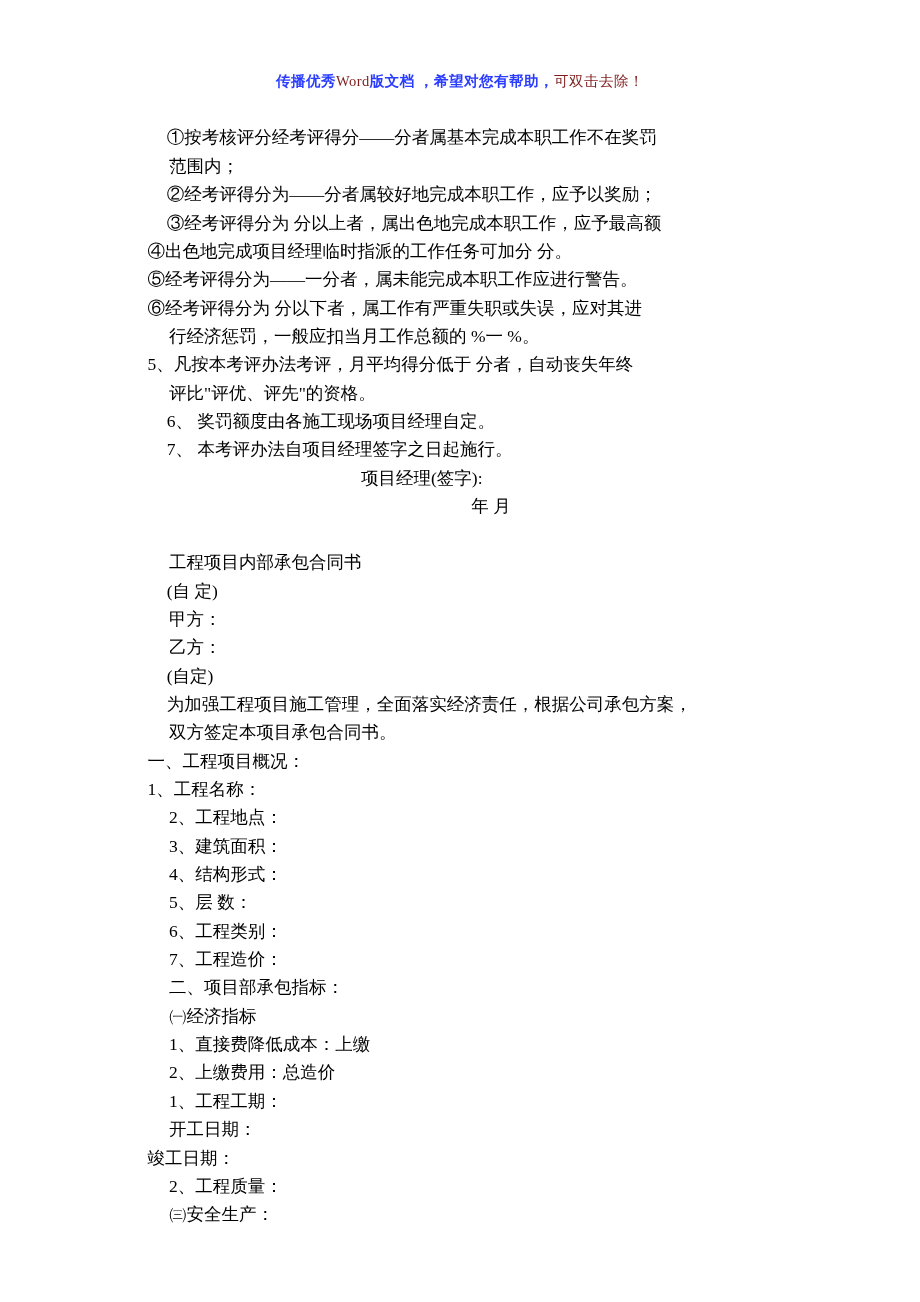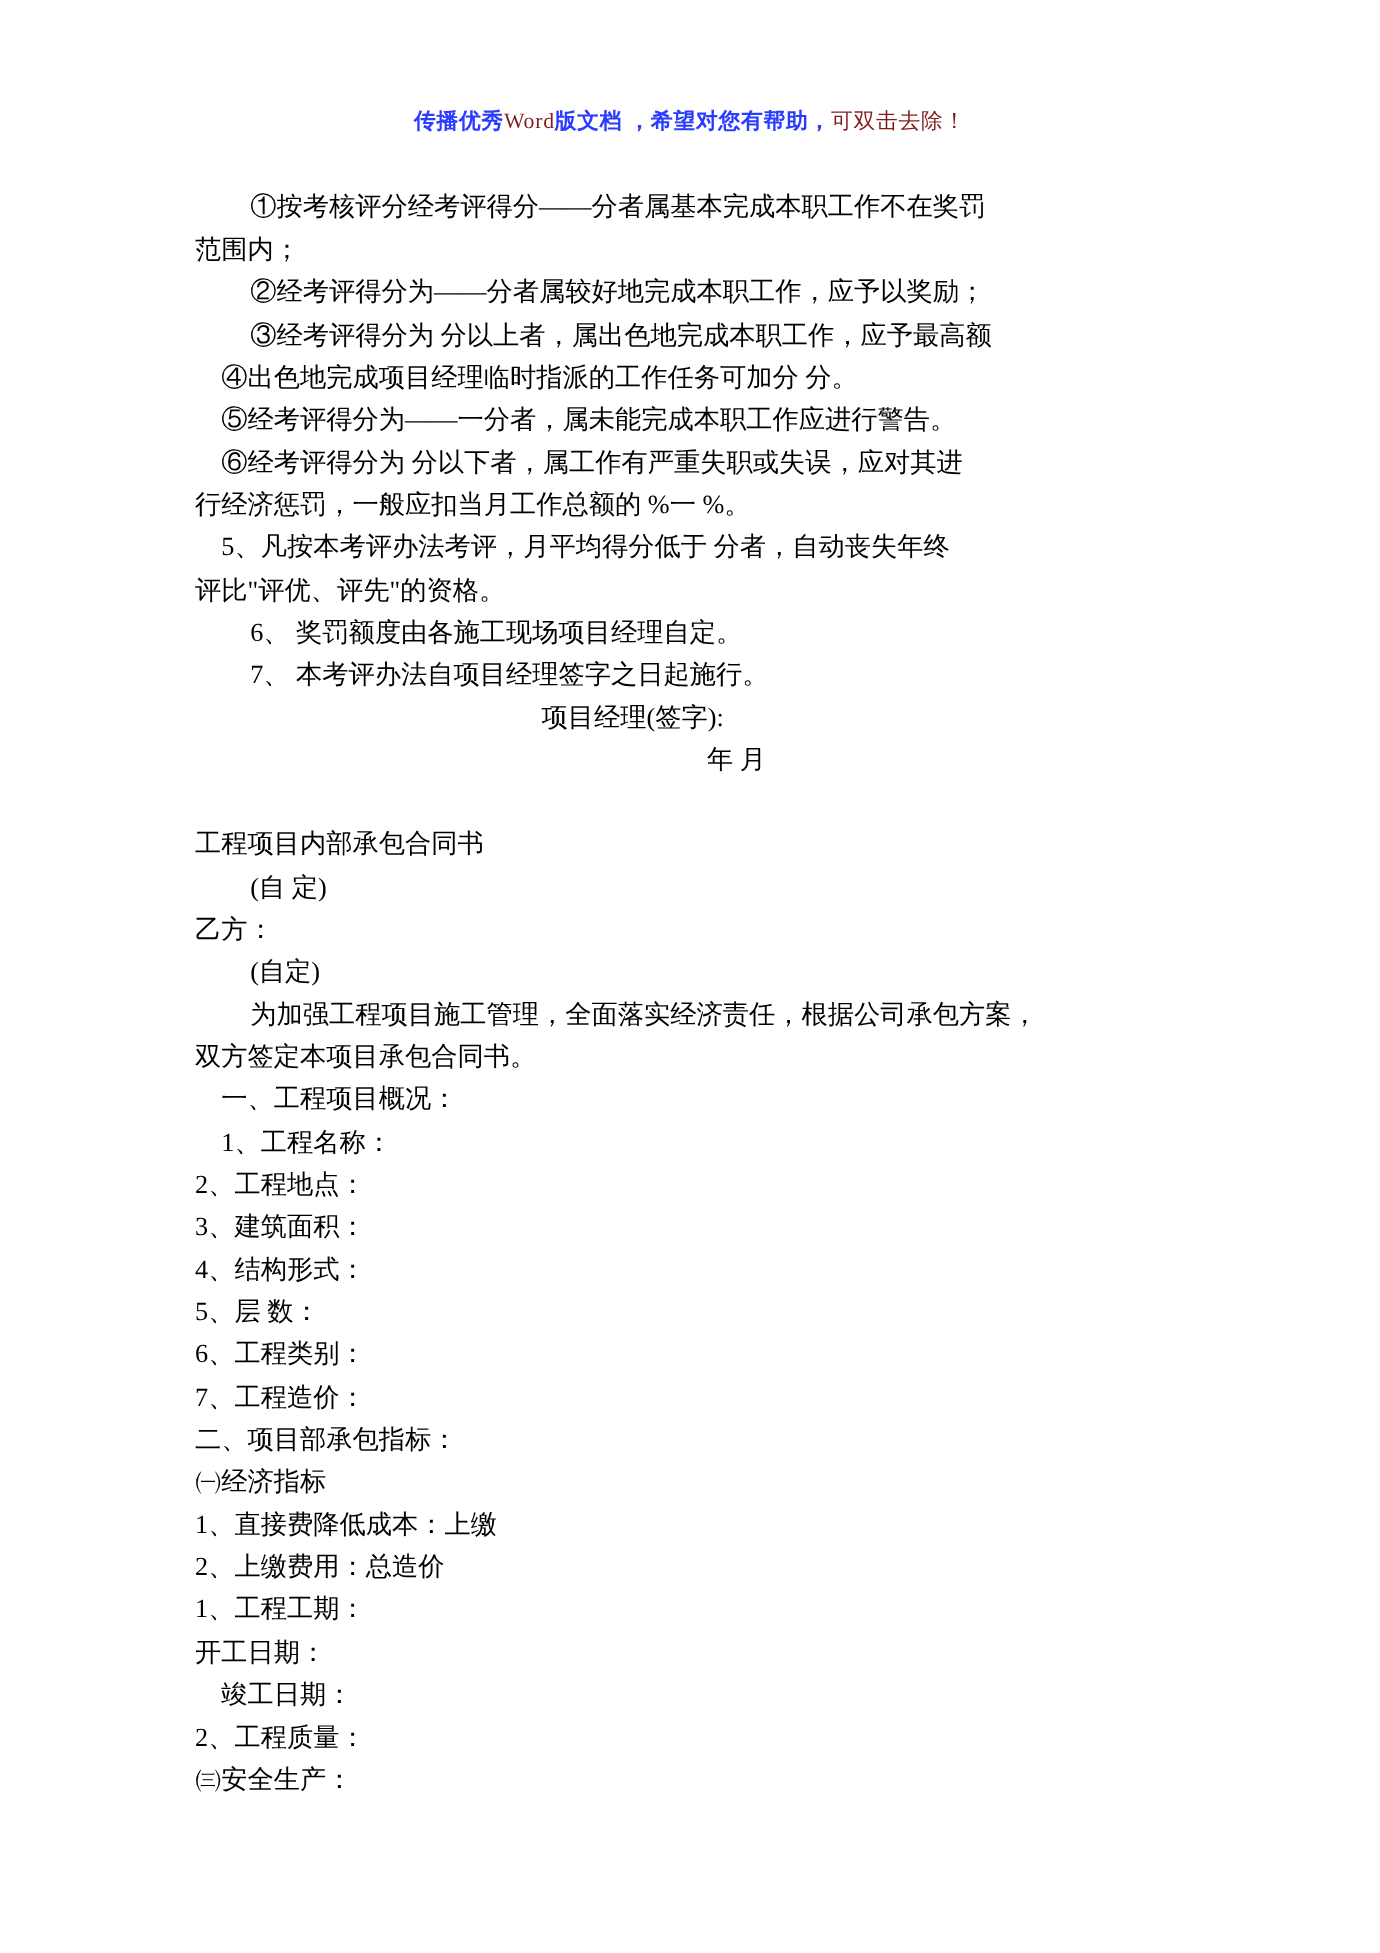--- a/index.html
+++ b/index.html
@@ -24,21 +24,21 @@
     color: #3b4cff;
     margin-bottom: 30px;
     letter-spacing: 0.5px;
   }
   .header-note .red { color: #7f1d1d; }
   .header-note .blue { color: #2a3cff; font-weight: bold; }
   .para {
     margin: 0;
   }
   .indent1 { text-indent: 2.1em; }
-  .indent0 { text-indent: 0; }
+  .indent0 { text-indent: 0; margin-left: 39px; }
   .indent-xs { text-indent: 1em; }
   .center-ish {
     text-align: left;
     padding-left: 13.2em;
   }
   .date-line {
     text-align: left;
     padding-left: 19.5em;
   }
 </style>
@@ -63,20 +63,21 @@
   <p class="para indent0">评比"评优、评先"的资格。</p>
   <p class="para indent1">6、   奖罚额度由各施工现场项目经理自定。</p>
   <p class="para indent1">7、   本考评办法自项目经理签字之日起施行。</p>
   <p class="para center-ish">项目经理(签字):</p>
   <p class="para date-line">年       月</p>
 
   <p class="para" style="height:1.6em"></p>
 
   <p class="para indent0">工程项目内部承包合同书</p>
   <p class="para indent1">(自    定)</p>
+  <p class="para indent0">甲方：</p>
   <p class="para indent0">乙方：</p>
   <p class="para indent1">(自定)</p>
   <p class="para indent1">为加强工程项目施工管理，全面落实经济责任，根据公司承包方案，</p>
   <p class="para indent0">双方签定本项目承包合同书。</p>
   <p class="para indent-xs">一、工程项目概况：</p>
   <p class="para indent-xs">1、工程名称：</p>
   <p class="para indent0">2、工程地点：</p>
   <p class="para indent0">3、建筑面积：</p>
   <p class="para indent0">4、结构形式：</p>
   <p class="para indent0">5、层       数：</p>

